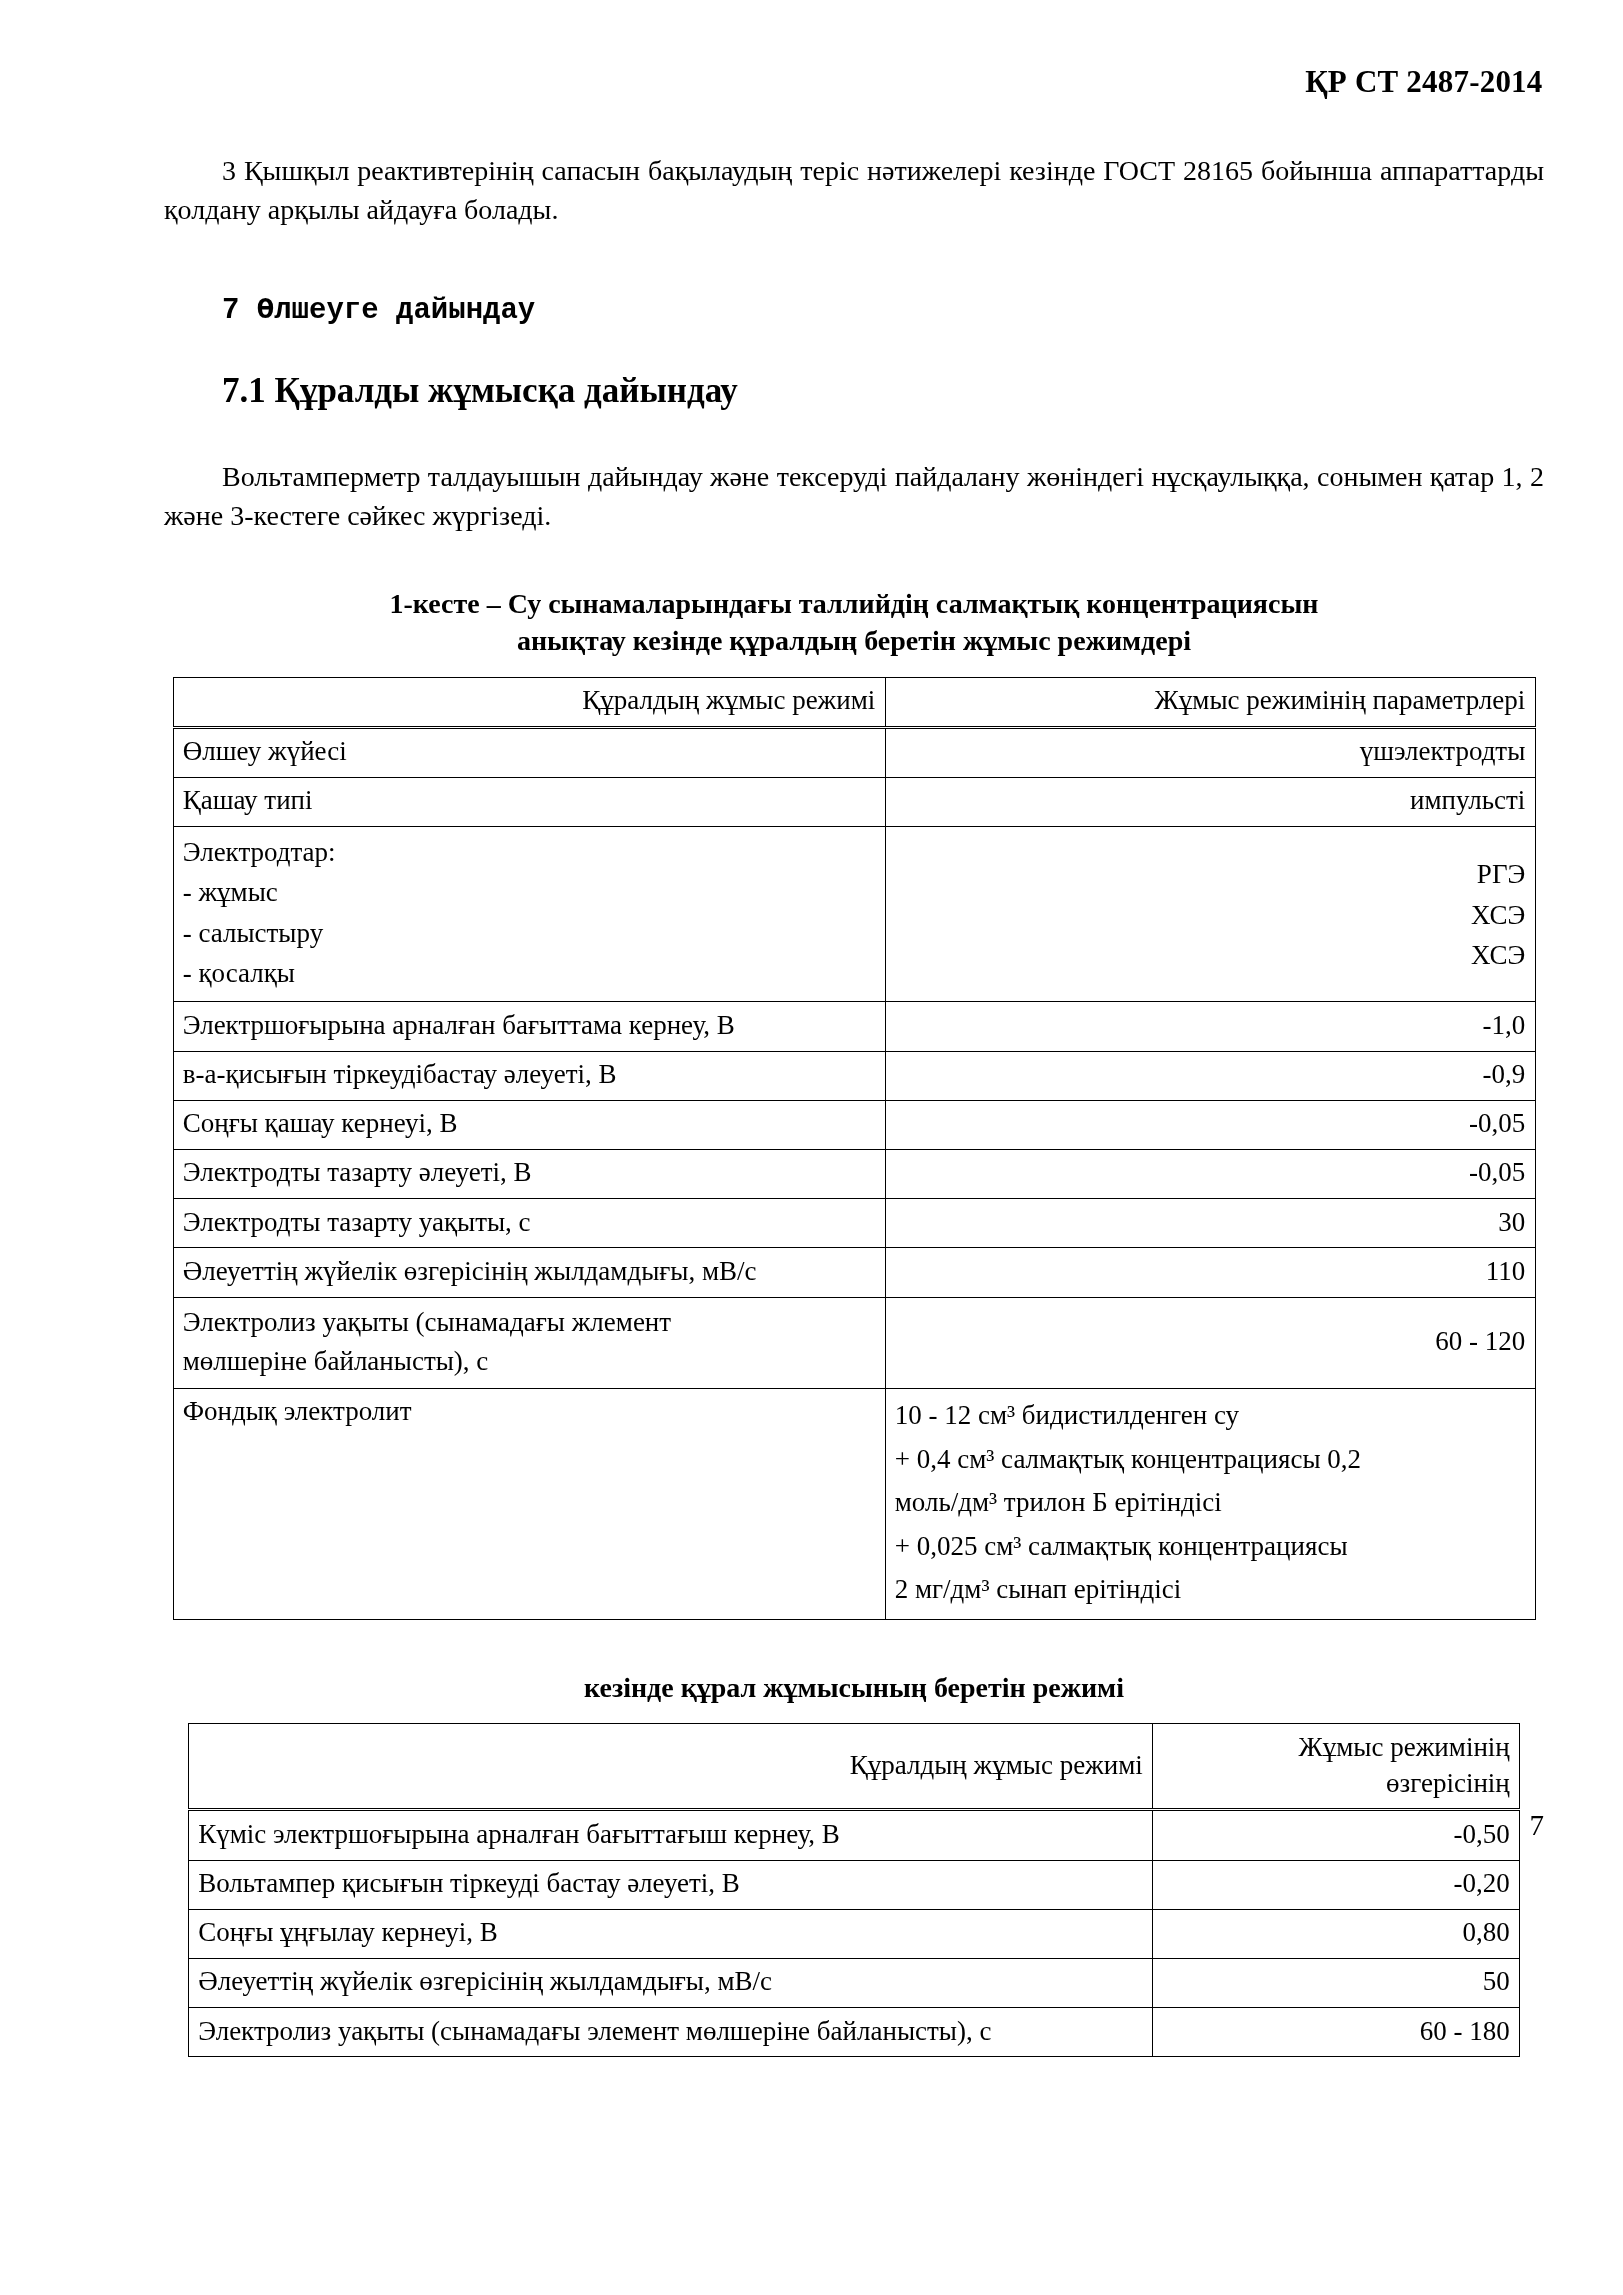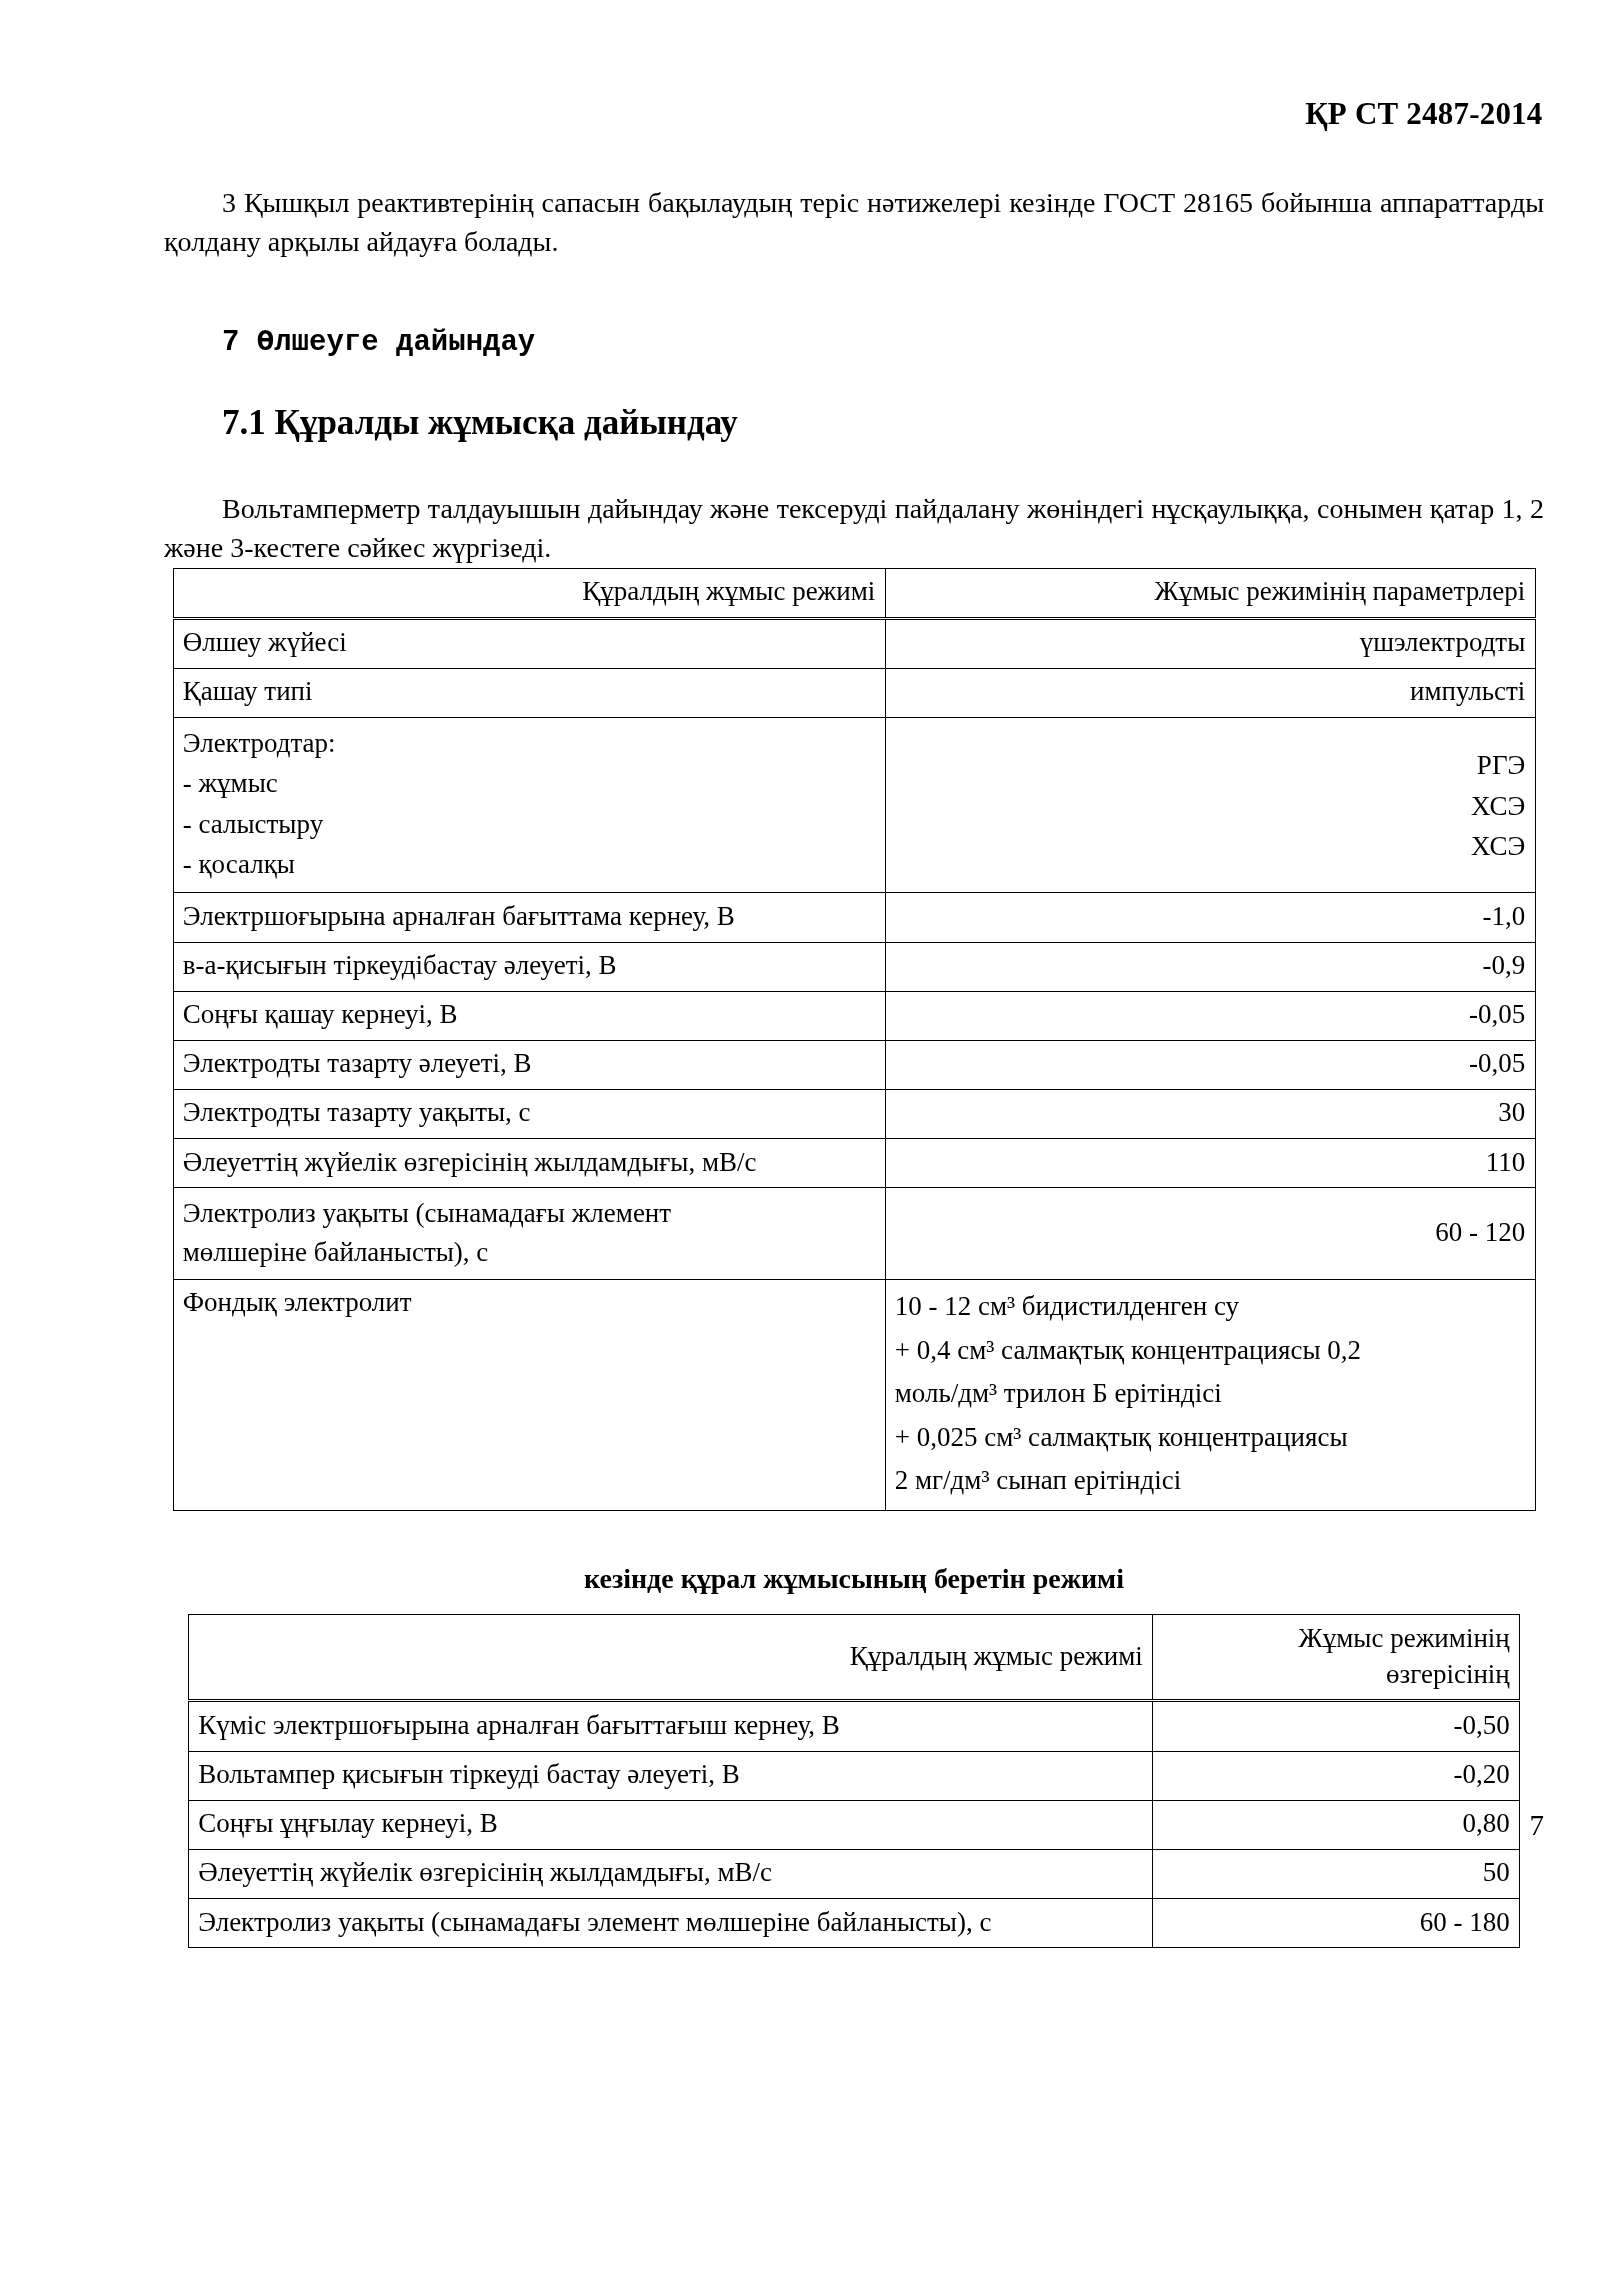--- a/index.html
+++ b/index.html
@@ -14,21 +14,21 @@
     color: #000000;
     position: relative;
     overflow: hidden;
   }
   .page {
     position: absolute;
     left: 0; top: 0;
     width: 1624px;
     height: 1922px;
     box-sizing: border-box;
-    padding: 96px 80px 92px 164px;
+    padding: 64px 80px 92px 164px;
   }
   .doc-header {
     text-align: right;
     font-weight: bold;
     font-size: 31px;
     letter-spacing: 0.2px;
     margin: 0 0 0 0;
     padding-right: 1.5px;
   }
   .body-para {
@@ -115,20 +115,24 @@
   <div class="doc-header">ҚР СТ 2487-2014</div>
 
   <p class="body-para para-gap-1">3  Қышқыл реактивтерінің сапасын бақылаудың теріс нәтижелері кезінде ГОСТ 28165 бойынша аппараттарды қолдану арқылы айдауға болады.</p>
 
   <div class="heading">7 Өлшеуге дайындау</div>
 
   <div class="heading-sub">7.1 Құралды жұмысқа дайындау</div>
 
   <p class="body-para">Вольтамперметр талдауышын дайындау және тексеруді пайдалану жөніндегі нұсқаулыққа, сонымен қатар 1, 2 және 3-кестеге сәйкес жүргізеді.</p>
 
+  <div class="table-caption">
+    <div>1-кесте – Су сынамаларындағы таллийдің салмақтық концентрациясын</div>
+    <div>анықтау кезінде құралдың беретін жұмыс режимдері</div>
+  </div>
 
   <table class="tbl" id="table-modes-thallium">
     <colgroup>
         <col class="c1">
         <col class="c2">
       </colgroup>
     <thead>
       <tr>
         <th class="hdr-cell">Құралдың жұмыс режимі</th>
         <th class="hdr-cell">Жұмыс режимінің параметрлері</th>

